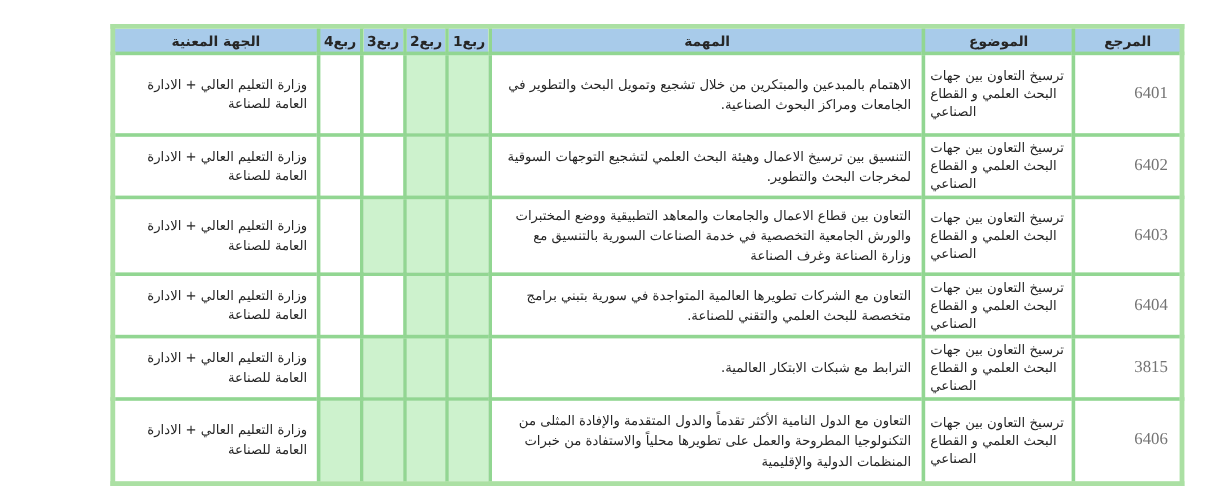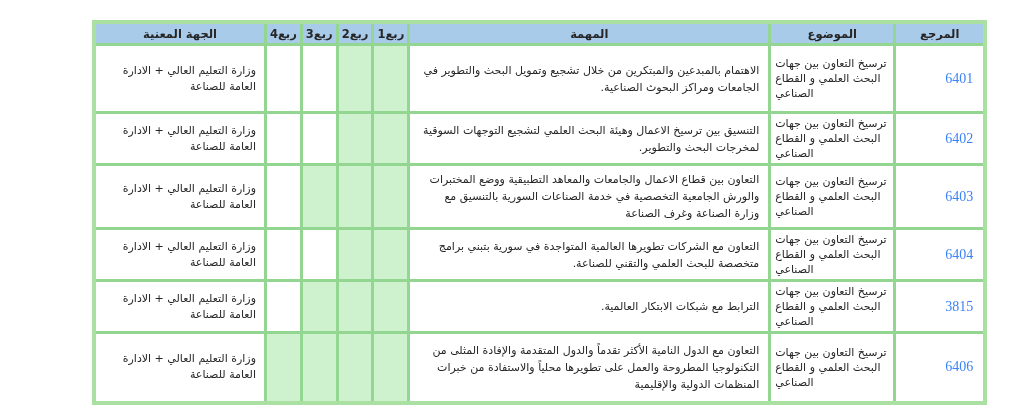--- a/index.html
+++ b/index.html
@@ -41,21 +41,21 @@
     height: 17px;
     padding: 1px 3px;
     text-align: center;
     white-space: nowrap;
   }
   td.ref {
     width: 46px;
     text-align: center;
     font-family: "Liberation Serif", "DejaVu Serif", serif;
     font-size: 14px;
-    color: #3b82f6;
+    color: #737373;
     padding-left: 40px;
   }
   td.subject {
     width: 114px;
     text-align: left;
     padding: 2px 4px;
     line-height: 15px;
   }
   td.task {
     width: 340px;

